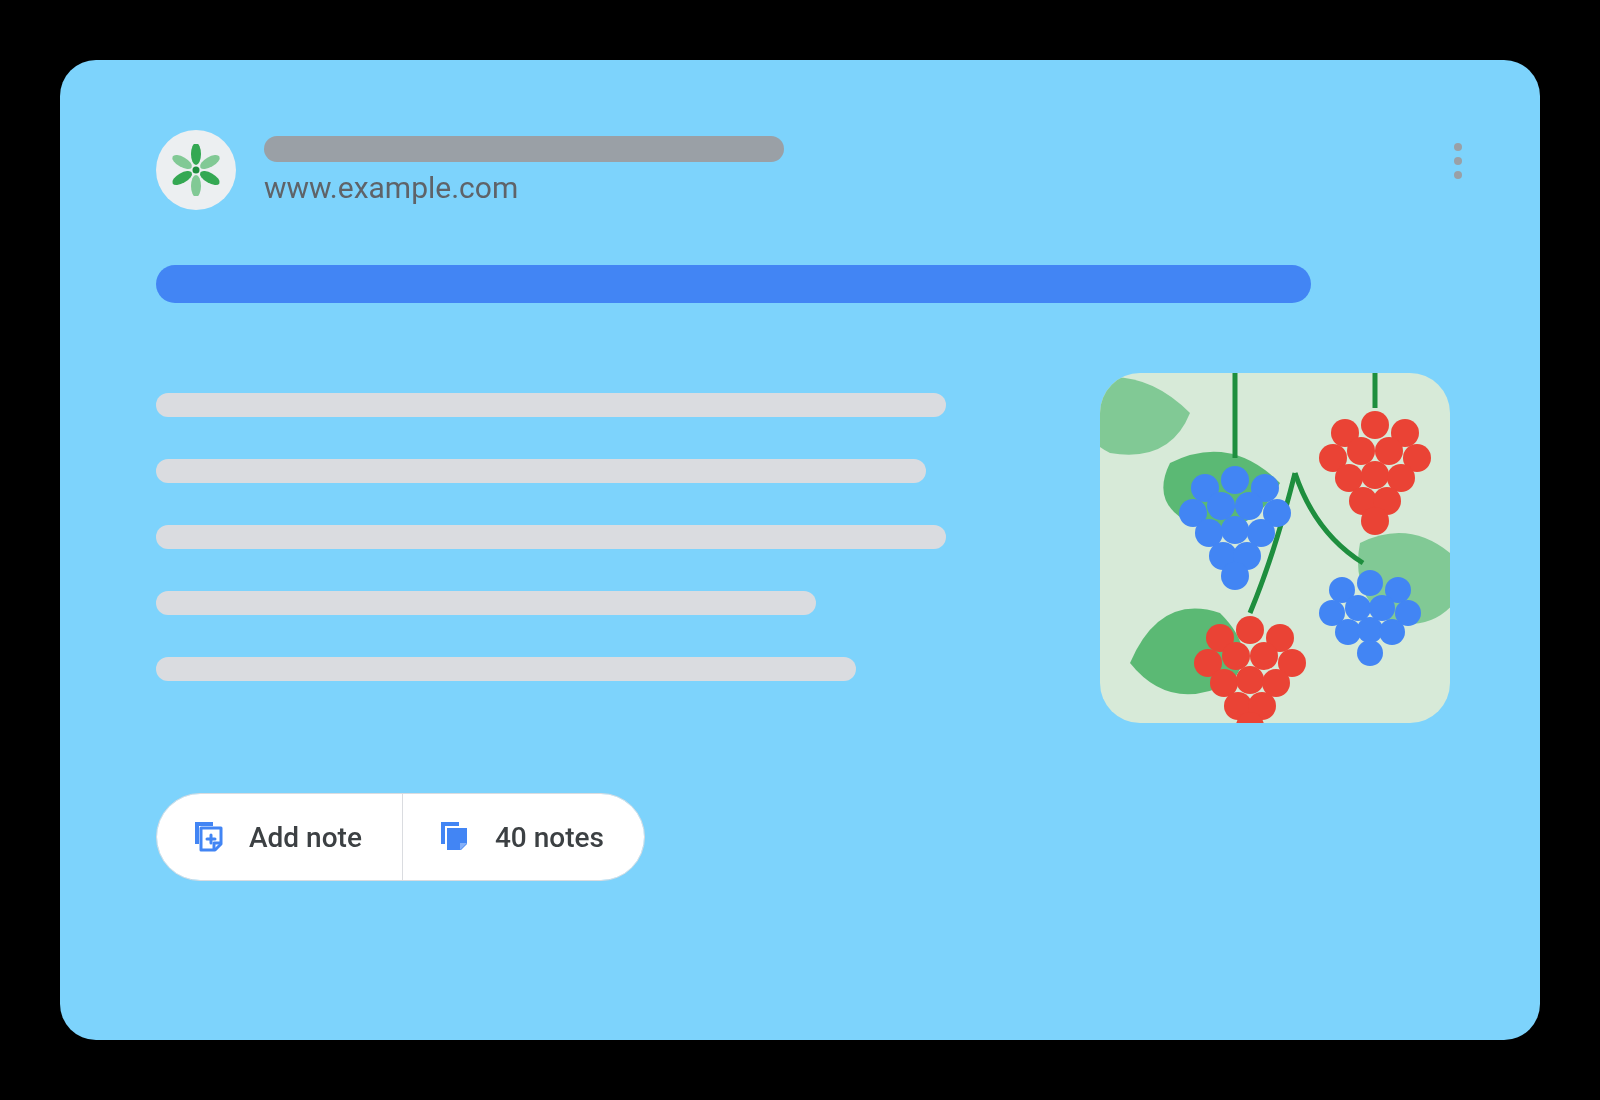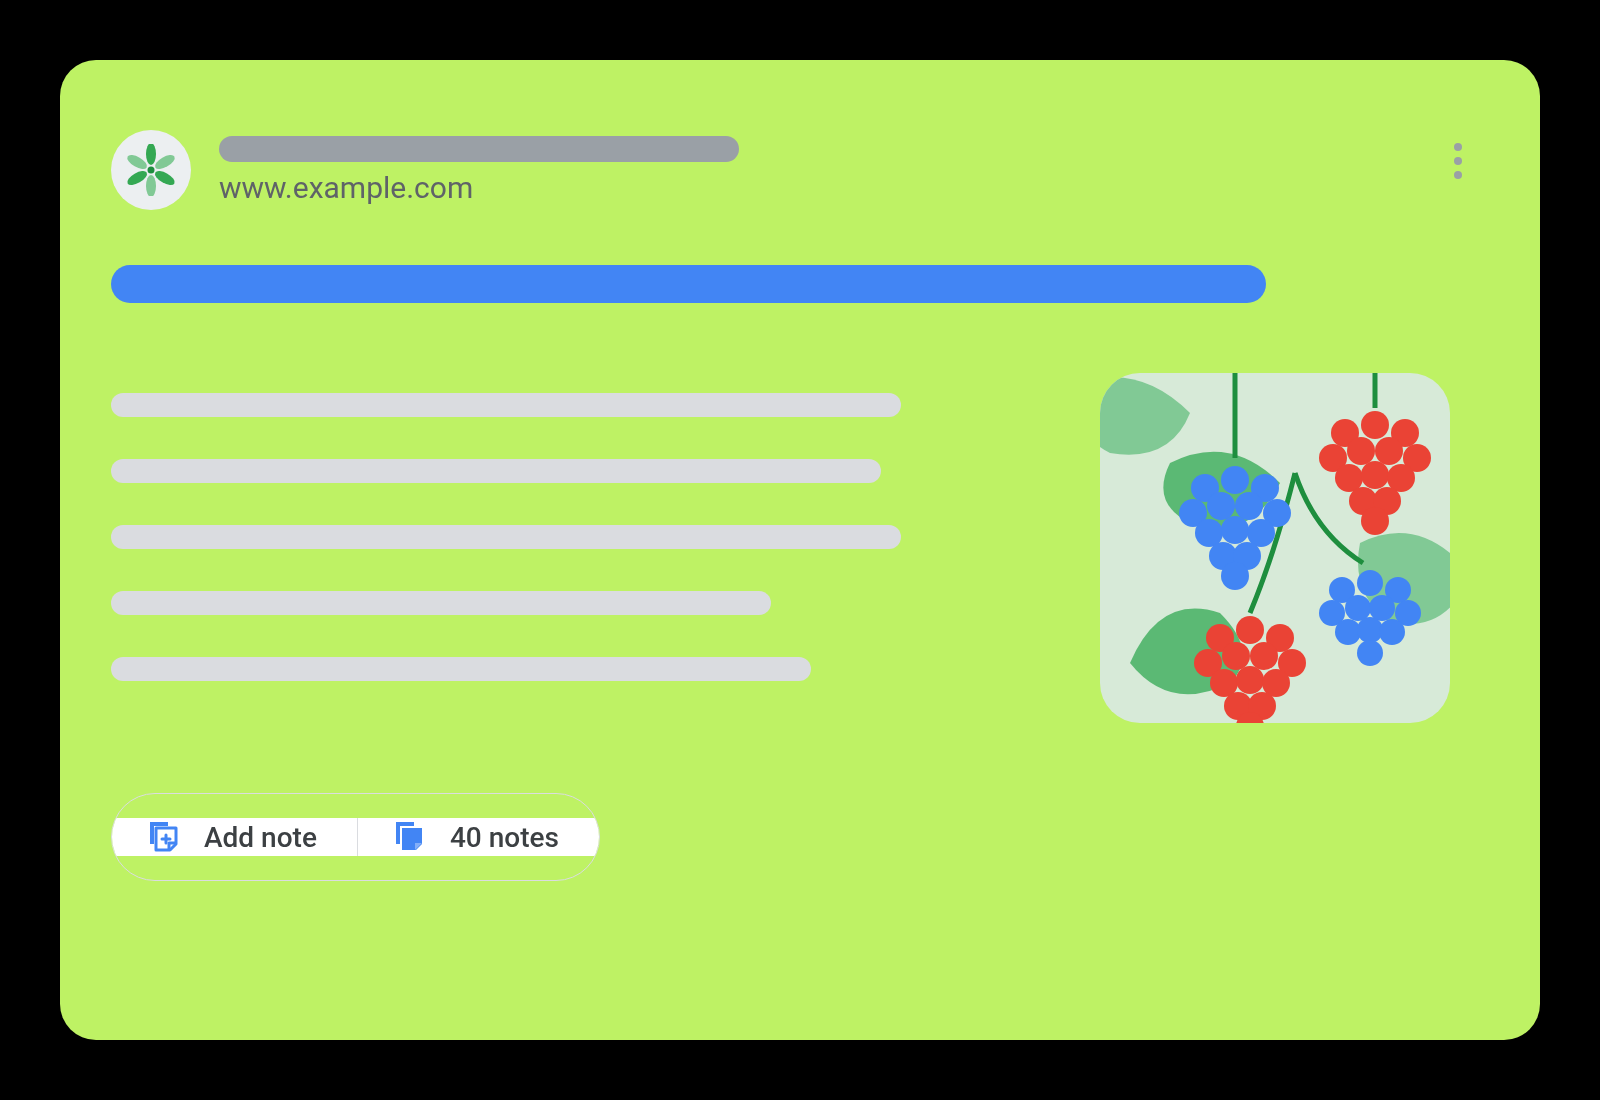--- a/index.html
+++ b/index.html
@@ -10,25 +10,25 @@
     body {
       background: #000;
       font-family: 'Google Sans', Roboto, Arial, sans-serif;
       width: 1600px;
       height: 1100px;
       display: flex;
       align-items: center;
       justify-content: center;
     }
     .card {
-      background: #bef264;
+      background: #7dd3fc;
       border-radius: 36px;
       width: 1480px;
       height: 980px;
-      padding: 70px 90px 60px 51px;
+      padding: 70px 90px 60px 96px;
       position: relative;
     }
     .header {
       display: flex;
       align-items: center;
       gap: 28px;
       margin-bottom: 55px;
     }
     .favicon {
       width: 80px;
@@ -110,21 +110,20 @@
       overflow: hidden;
       flex-shrink: 0;
     }
     .actions {
       margin-top: 70px;
       display: inline-flex;
       border: 1.5px solid #dadce0;
       border-radius: 44px;
       height: 88px;
       overflow: hidden;
-      align-items: center;
     }
     .action-btn {
       display: flex;
       align-items: center;
       gap: 22px;
       padding: 0 40px 0 32px;
       cursor: pointer;
       background: #fff;
     }
     .action-btn:first-child {

